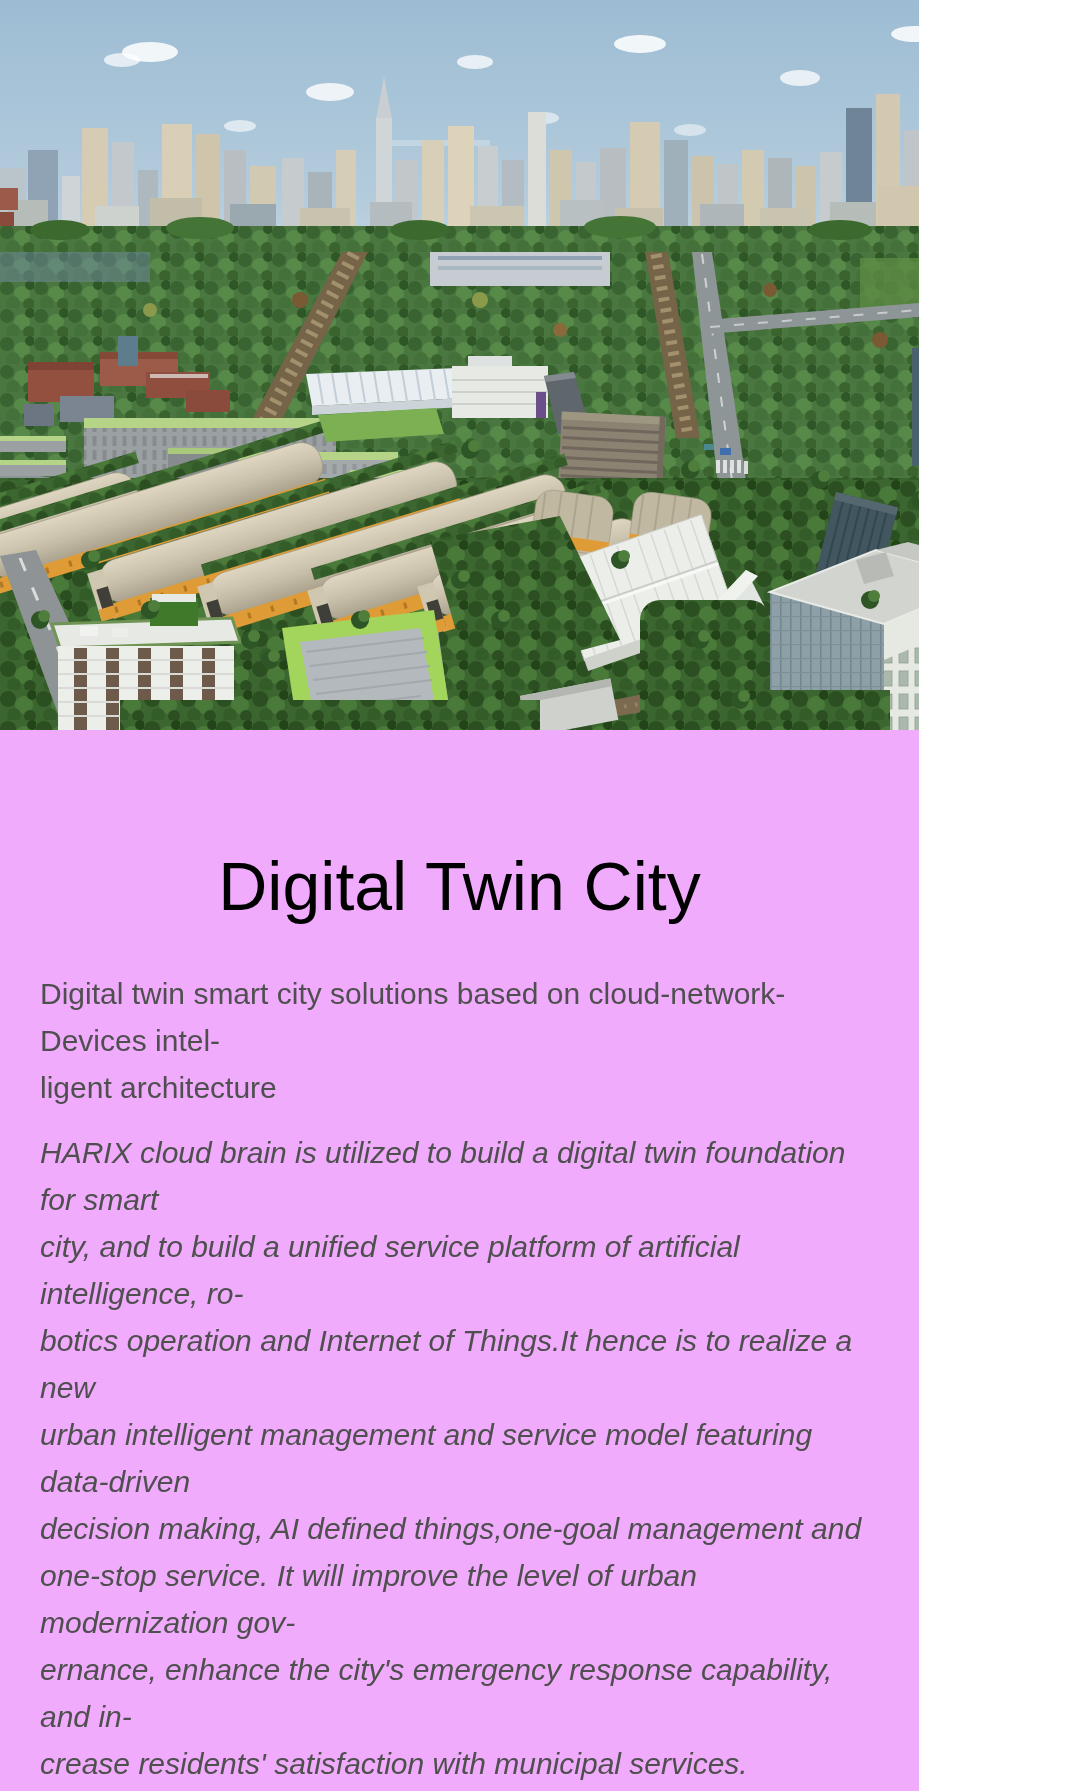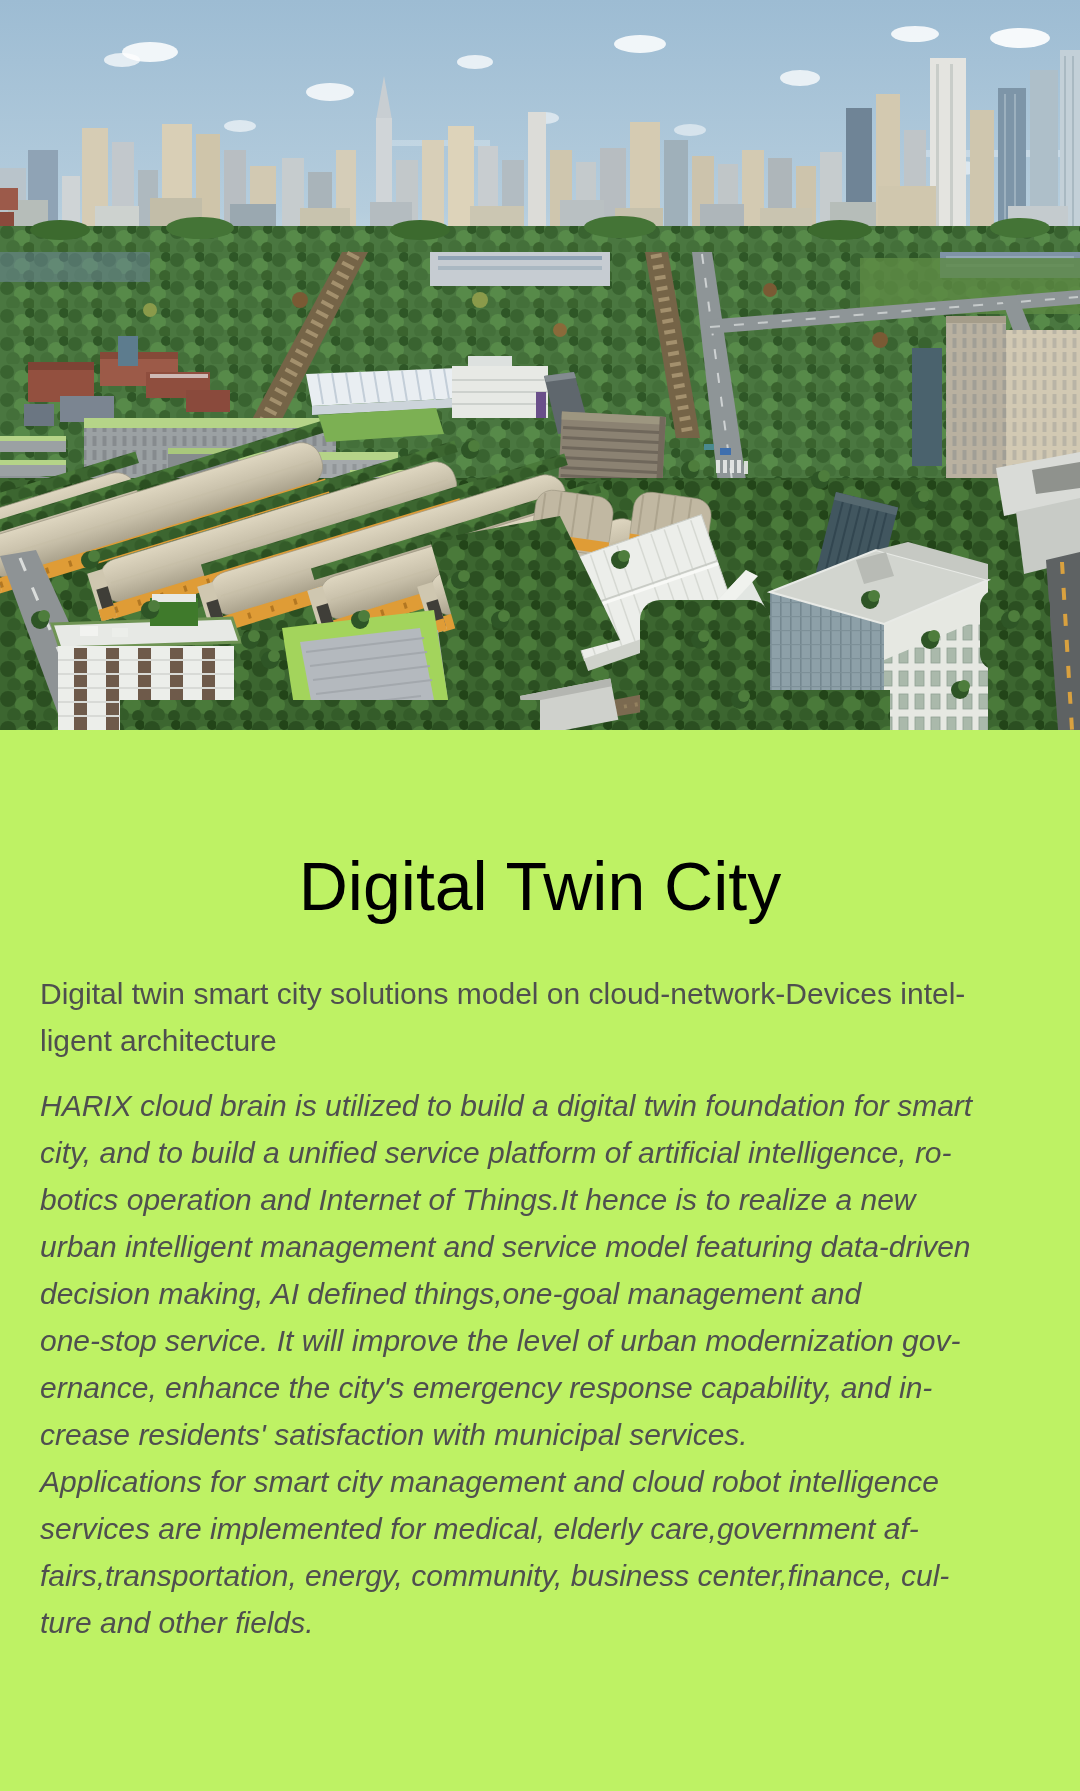--- a/index.html
+++ b/index.html
@@ -1,17 +1,17 @@
 <!DOCTYPE html>
 <html><head>
 <meta charset="utf-8">
 <style>
   html,body{margin:0;padding:0;background:#ffffff;}
   body{width:1080px;font-family:"Liberation Sans","DejaVu Sans",sans-serif;}
-  .page{width:1080px;height:1791px;background:#bef264;overflow:hidden;}
+  .page{width:919px;height:1791px;background:#f0abfc;overflow:hidden;}
   .hero{width:1080px;height:730px;line-height:0;}
   .hero svg{display:block;}
   .content{padding:0 40px;}
   h1.title{
     margin:122px 0 0 0;
     font-size:68px;
     font-weight:400;
     line-height:1.0;
     color:#000000;
     text-align:center;
@@ -514,21 +514,21 @@
       <use href="#tree" x="820" y="480"></use>
       <use href="#tree" x="690" y="470"></use>
       <use href="#tree" x="470" y="450"></use>
       <use href="#tree" x="920" y="500"></use>
     </g>
   </svg>
   </div>
 
   <div class="content">
     <h1 class="title">Digital Twin City</h1>
-    <p class="subtitle">Digital twin smart city solutions model on cloud-network-Devices intel-
+    <p class="subtitle">Digital twin smart city solutions based on cloud-network-Devices intel-
 ligent architecture</p>
     <p class="body-text">HARIX cloud brain is utilized to build a digital twin foundation for smart
 city, and to build a unified service platform of artificial intelligence, ro-
 botics operation and Internet of Things.It hence is to realize a new
 urban intelligent management and service model featuring data-driven
 decision making, AI defined things,one-goal management and
 one-stop service. It will improve the level of urban modernization gov-
 ernance, enhance the city's emergency response capability, and in-
 crease residents' satisfaction with municipal services.
 Applications for smart city management and cloud robot intelligence

